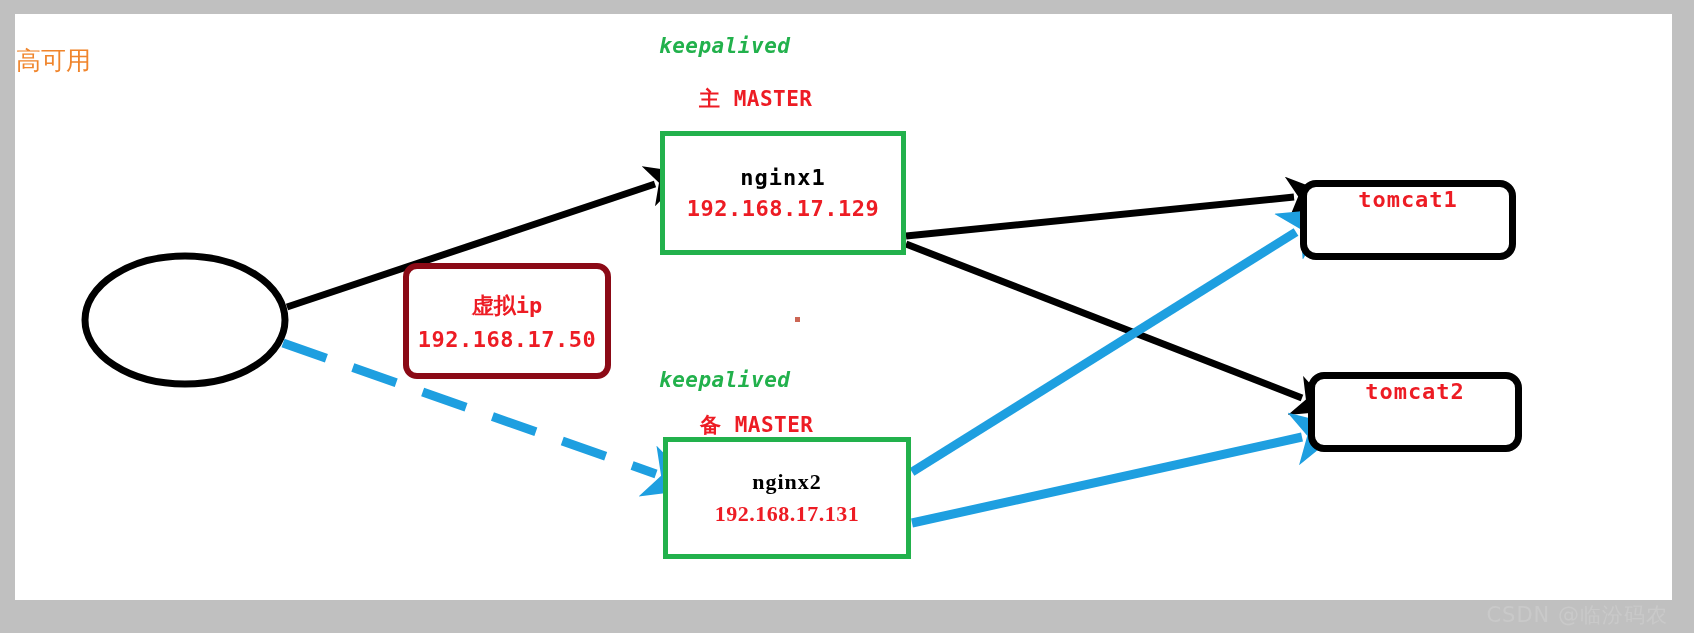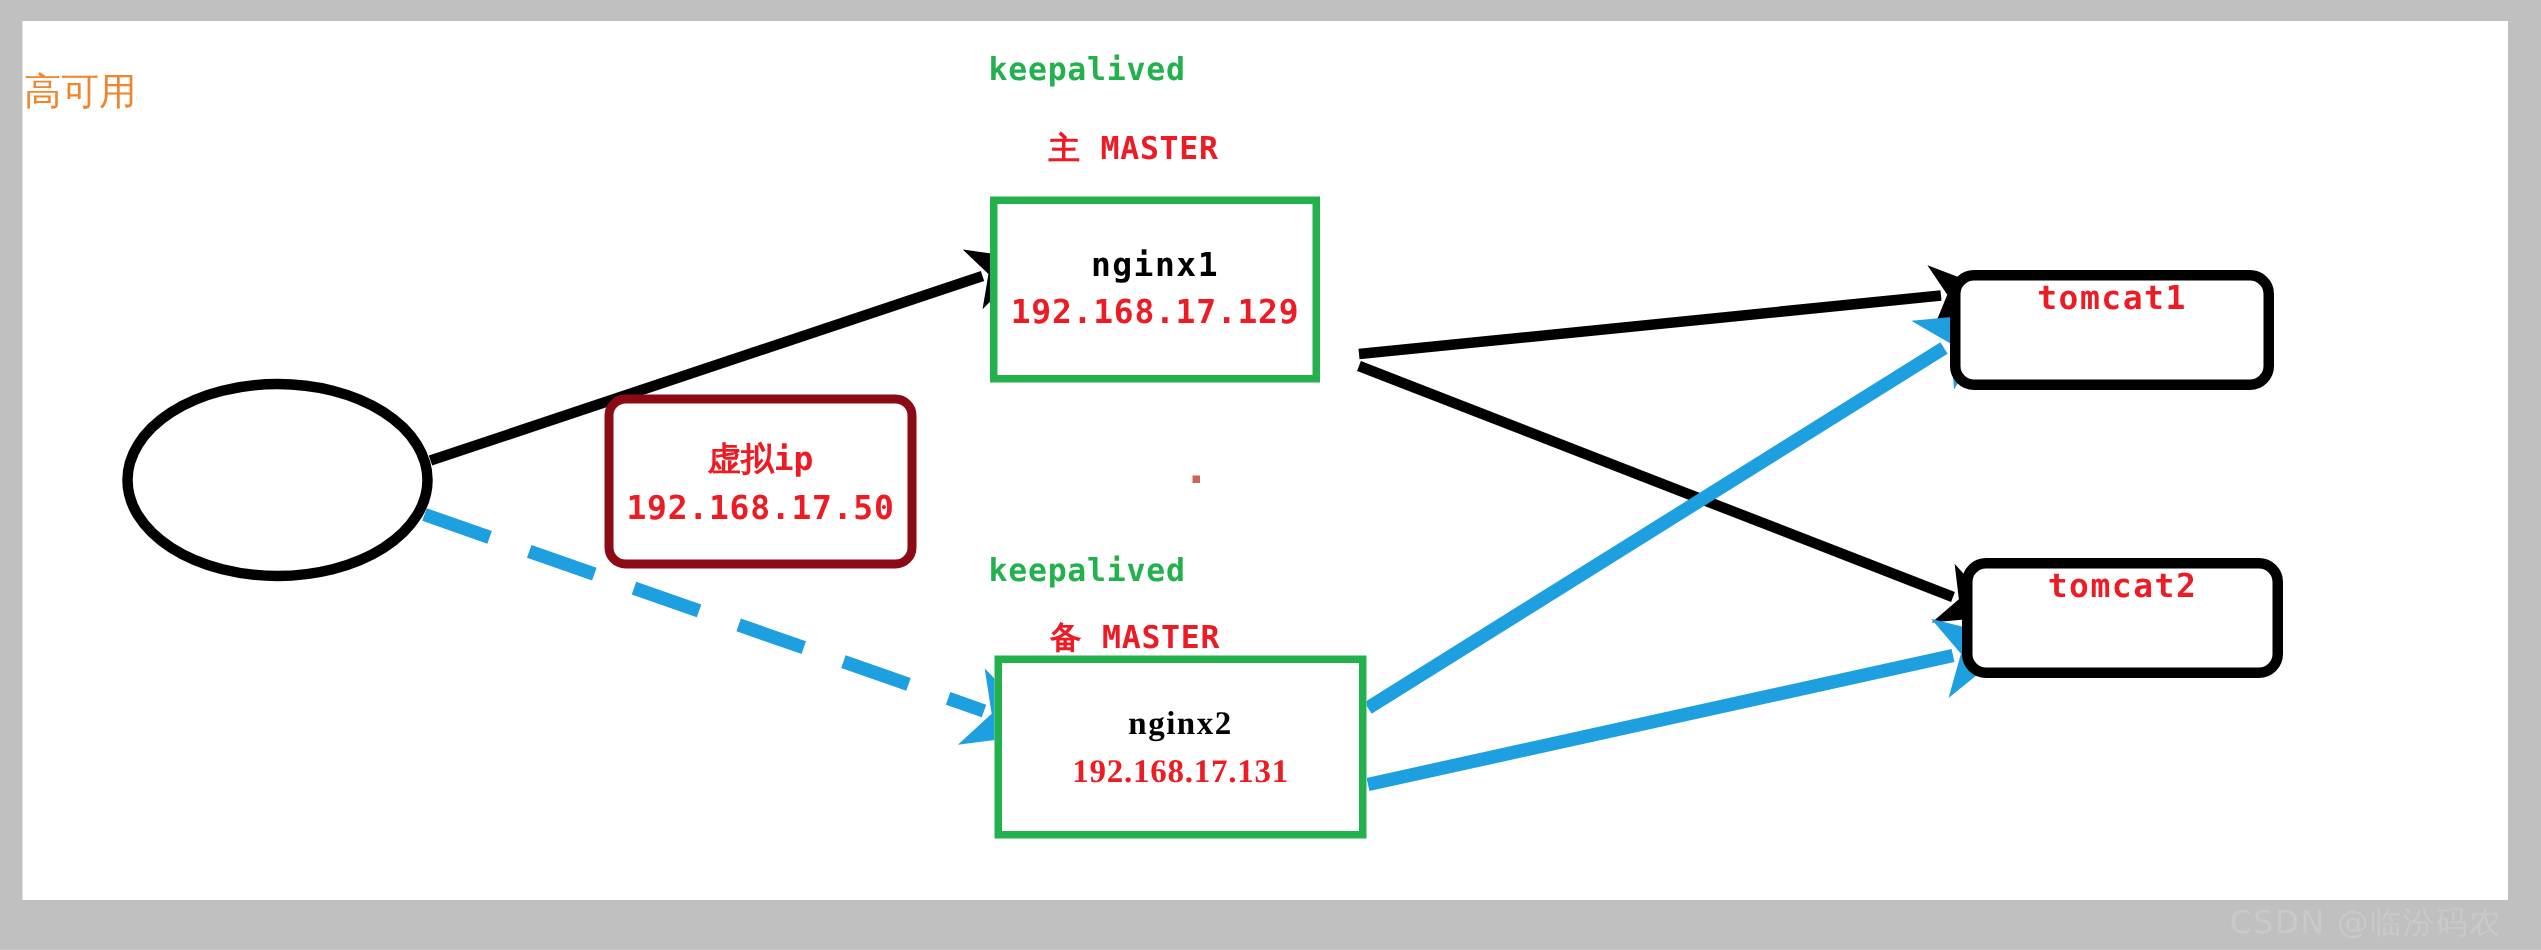--- a/index.html
+++ b/index.html
@@ -51,20 +51,21 @@
     color: #f0852c;
     font-weight: 400;
     font-family: "DejaVu Sans", "Liberation Sans", sans-serif;
   }
   
   .keepalived {
     font-size: 21px;
     color: #22b14c;
     font-weight: 700;
     letter-spacing: 0.5px;
+    font-style: italic;
   }
   #ka-master { left: 659px; top: 34px; }
   #ka-backup { left: 659px; top: 368px; }
   
   .role {
     font-size: 21px;
     color: #ed1c24;
     font-weight: 700;
     letter-spacing: 0.5px;
   }
@@ -74,21 +75,21 @@
   .nginx-box {
     position: absolute;
     border: 5px solid #22b14c;
     background: #ffffff;
     box-sizing: border-box;
     display: flex;
     flex-direction: column;
     align-items: center;
     justify-content: center;
   }
-  #nginx1-box { left: 660px; top: 131px; width: 220px; height: 124px; text-align: right; }
+  #nginx1-box { left: 660px; top: 131px; width: 246px; height: 124px; text-align: right; }
   #nginx2-box { left: 663px; top: 437px; width: 248px; height: 122px; font-family: Liberation Serif, serif; }
   .nginx-name {
     font-size: 22px;
     color: #000000;
     font-weight: 700;
     letter-spacing: 1px;
     margin-bottom: 6px;
   }
   .nginx-ip {
     font-size: 22px;

